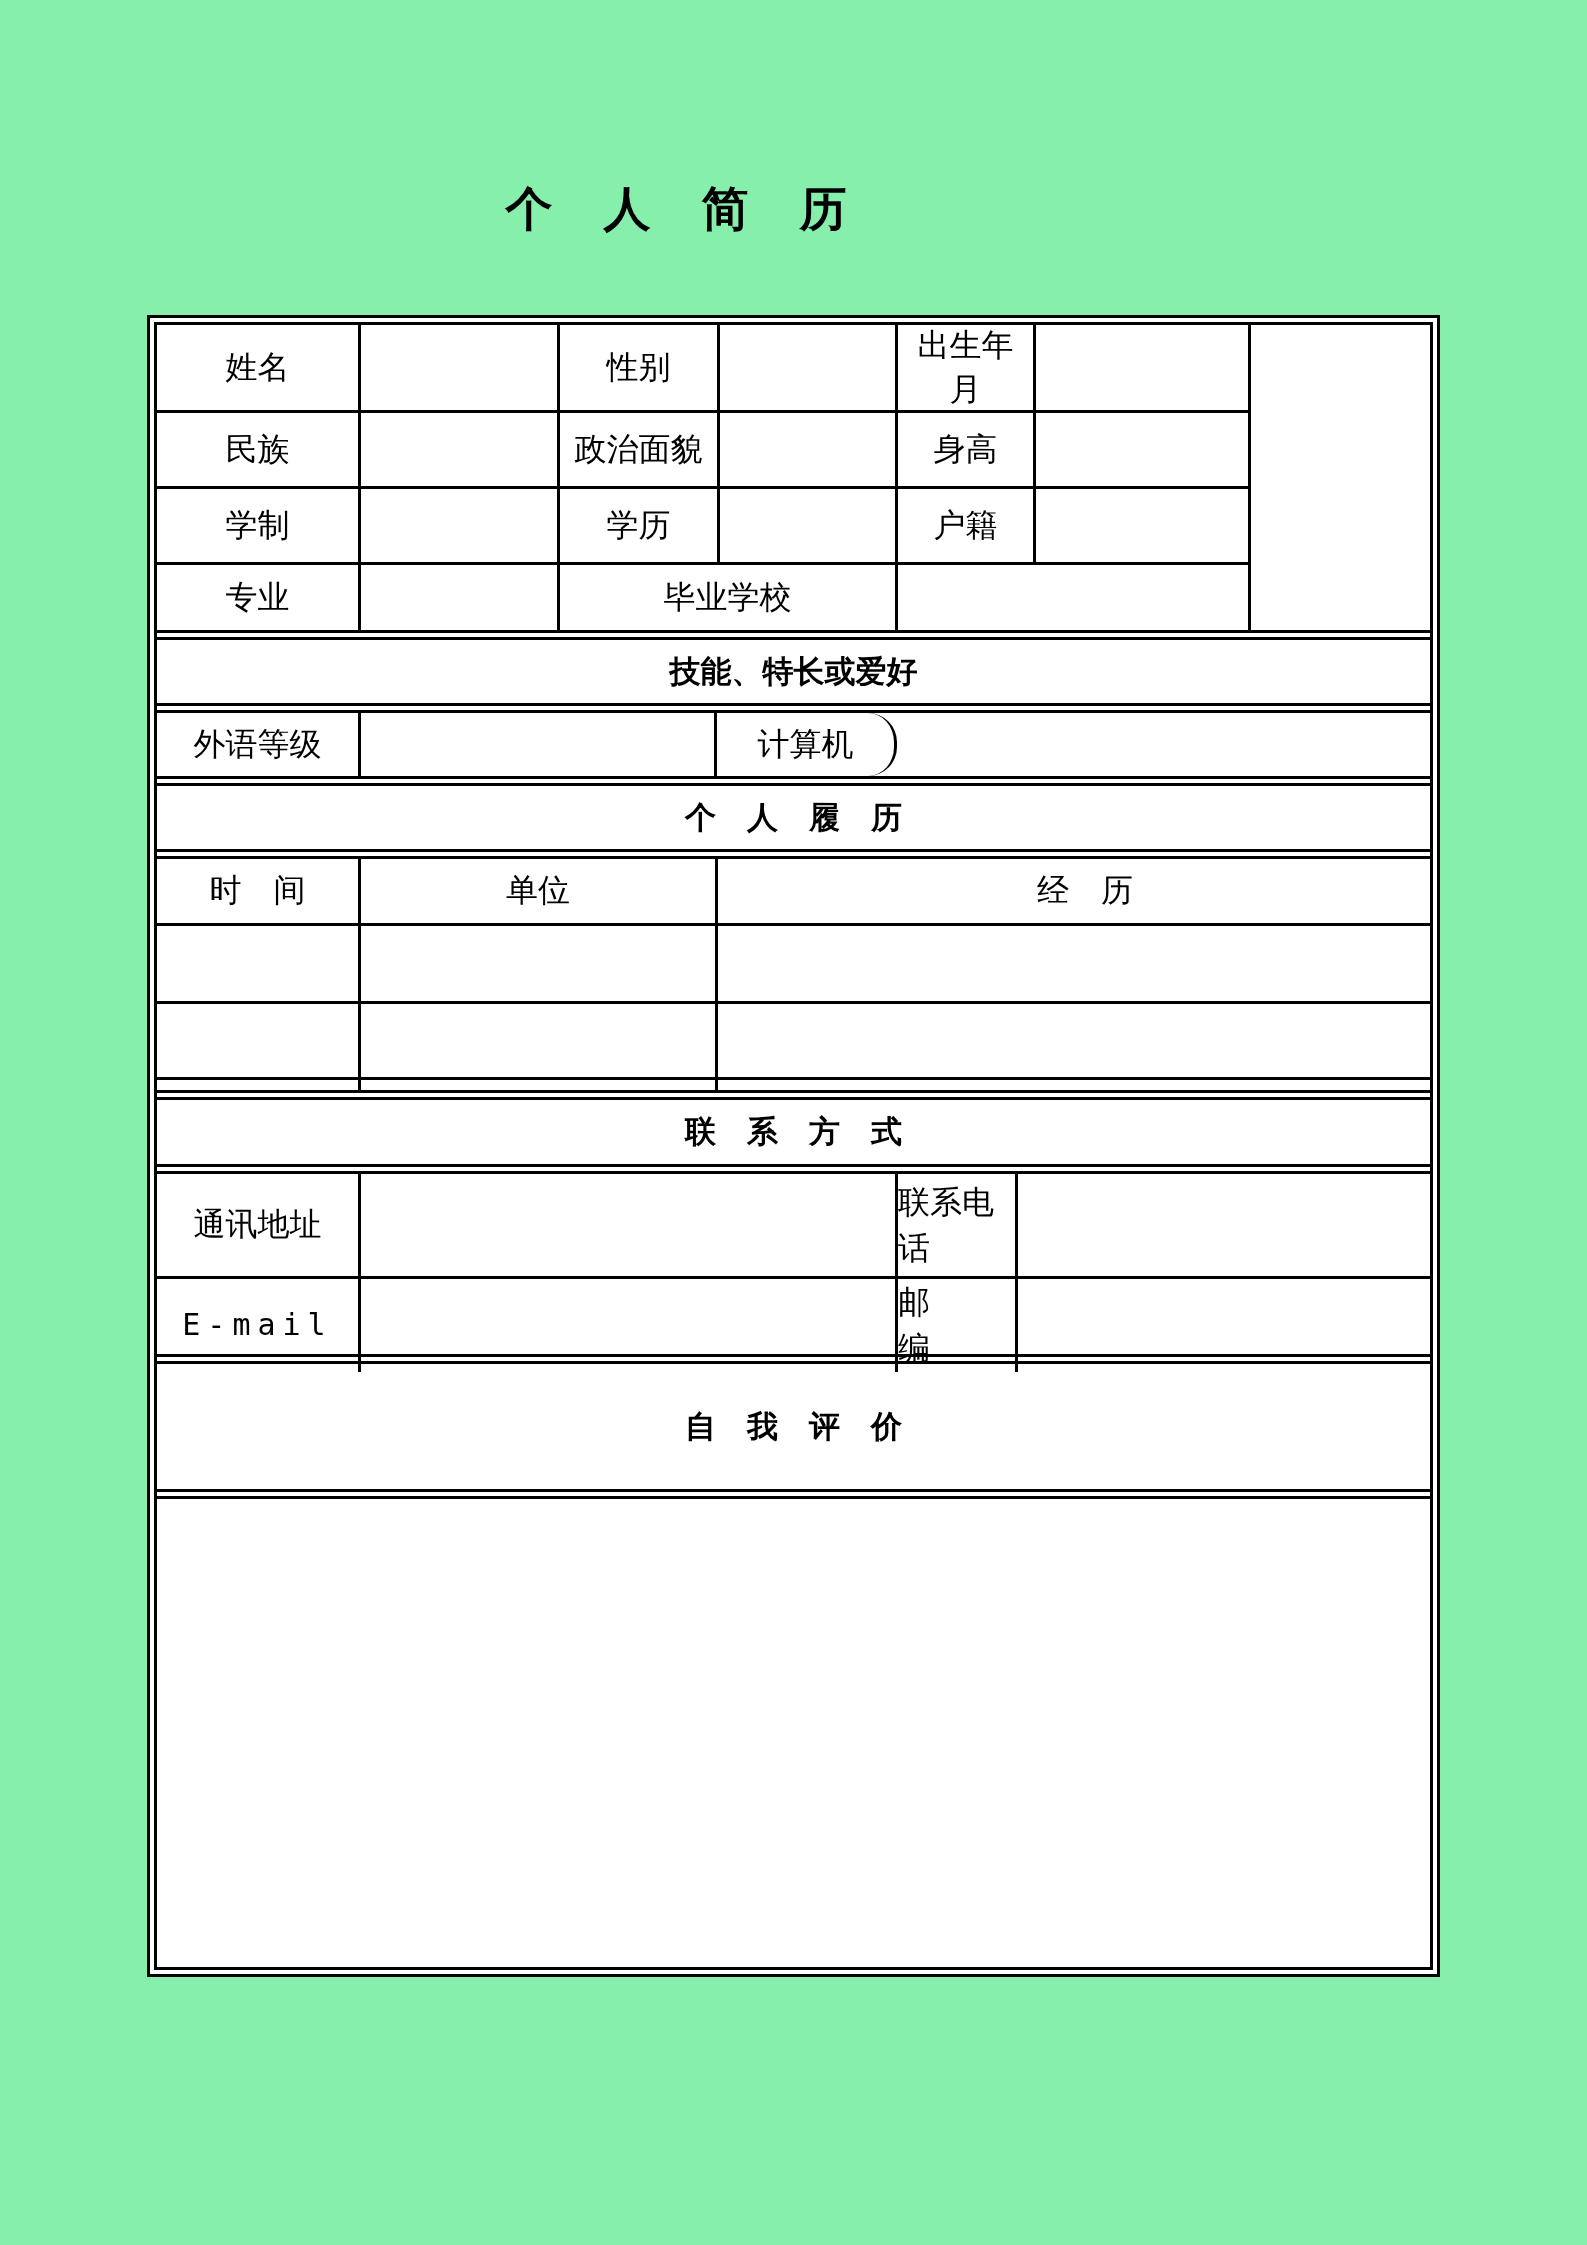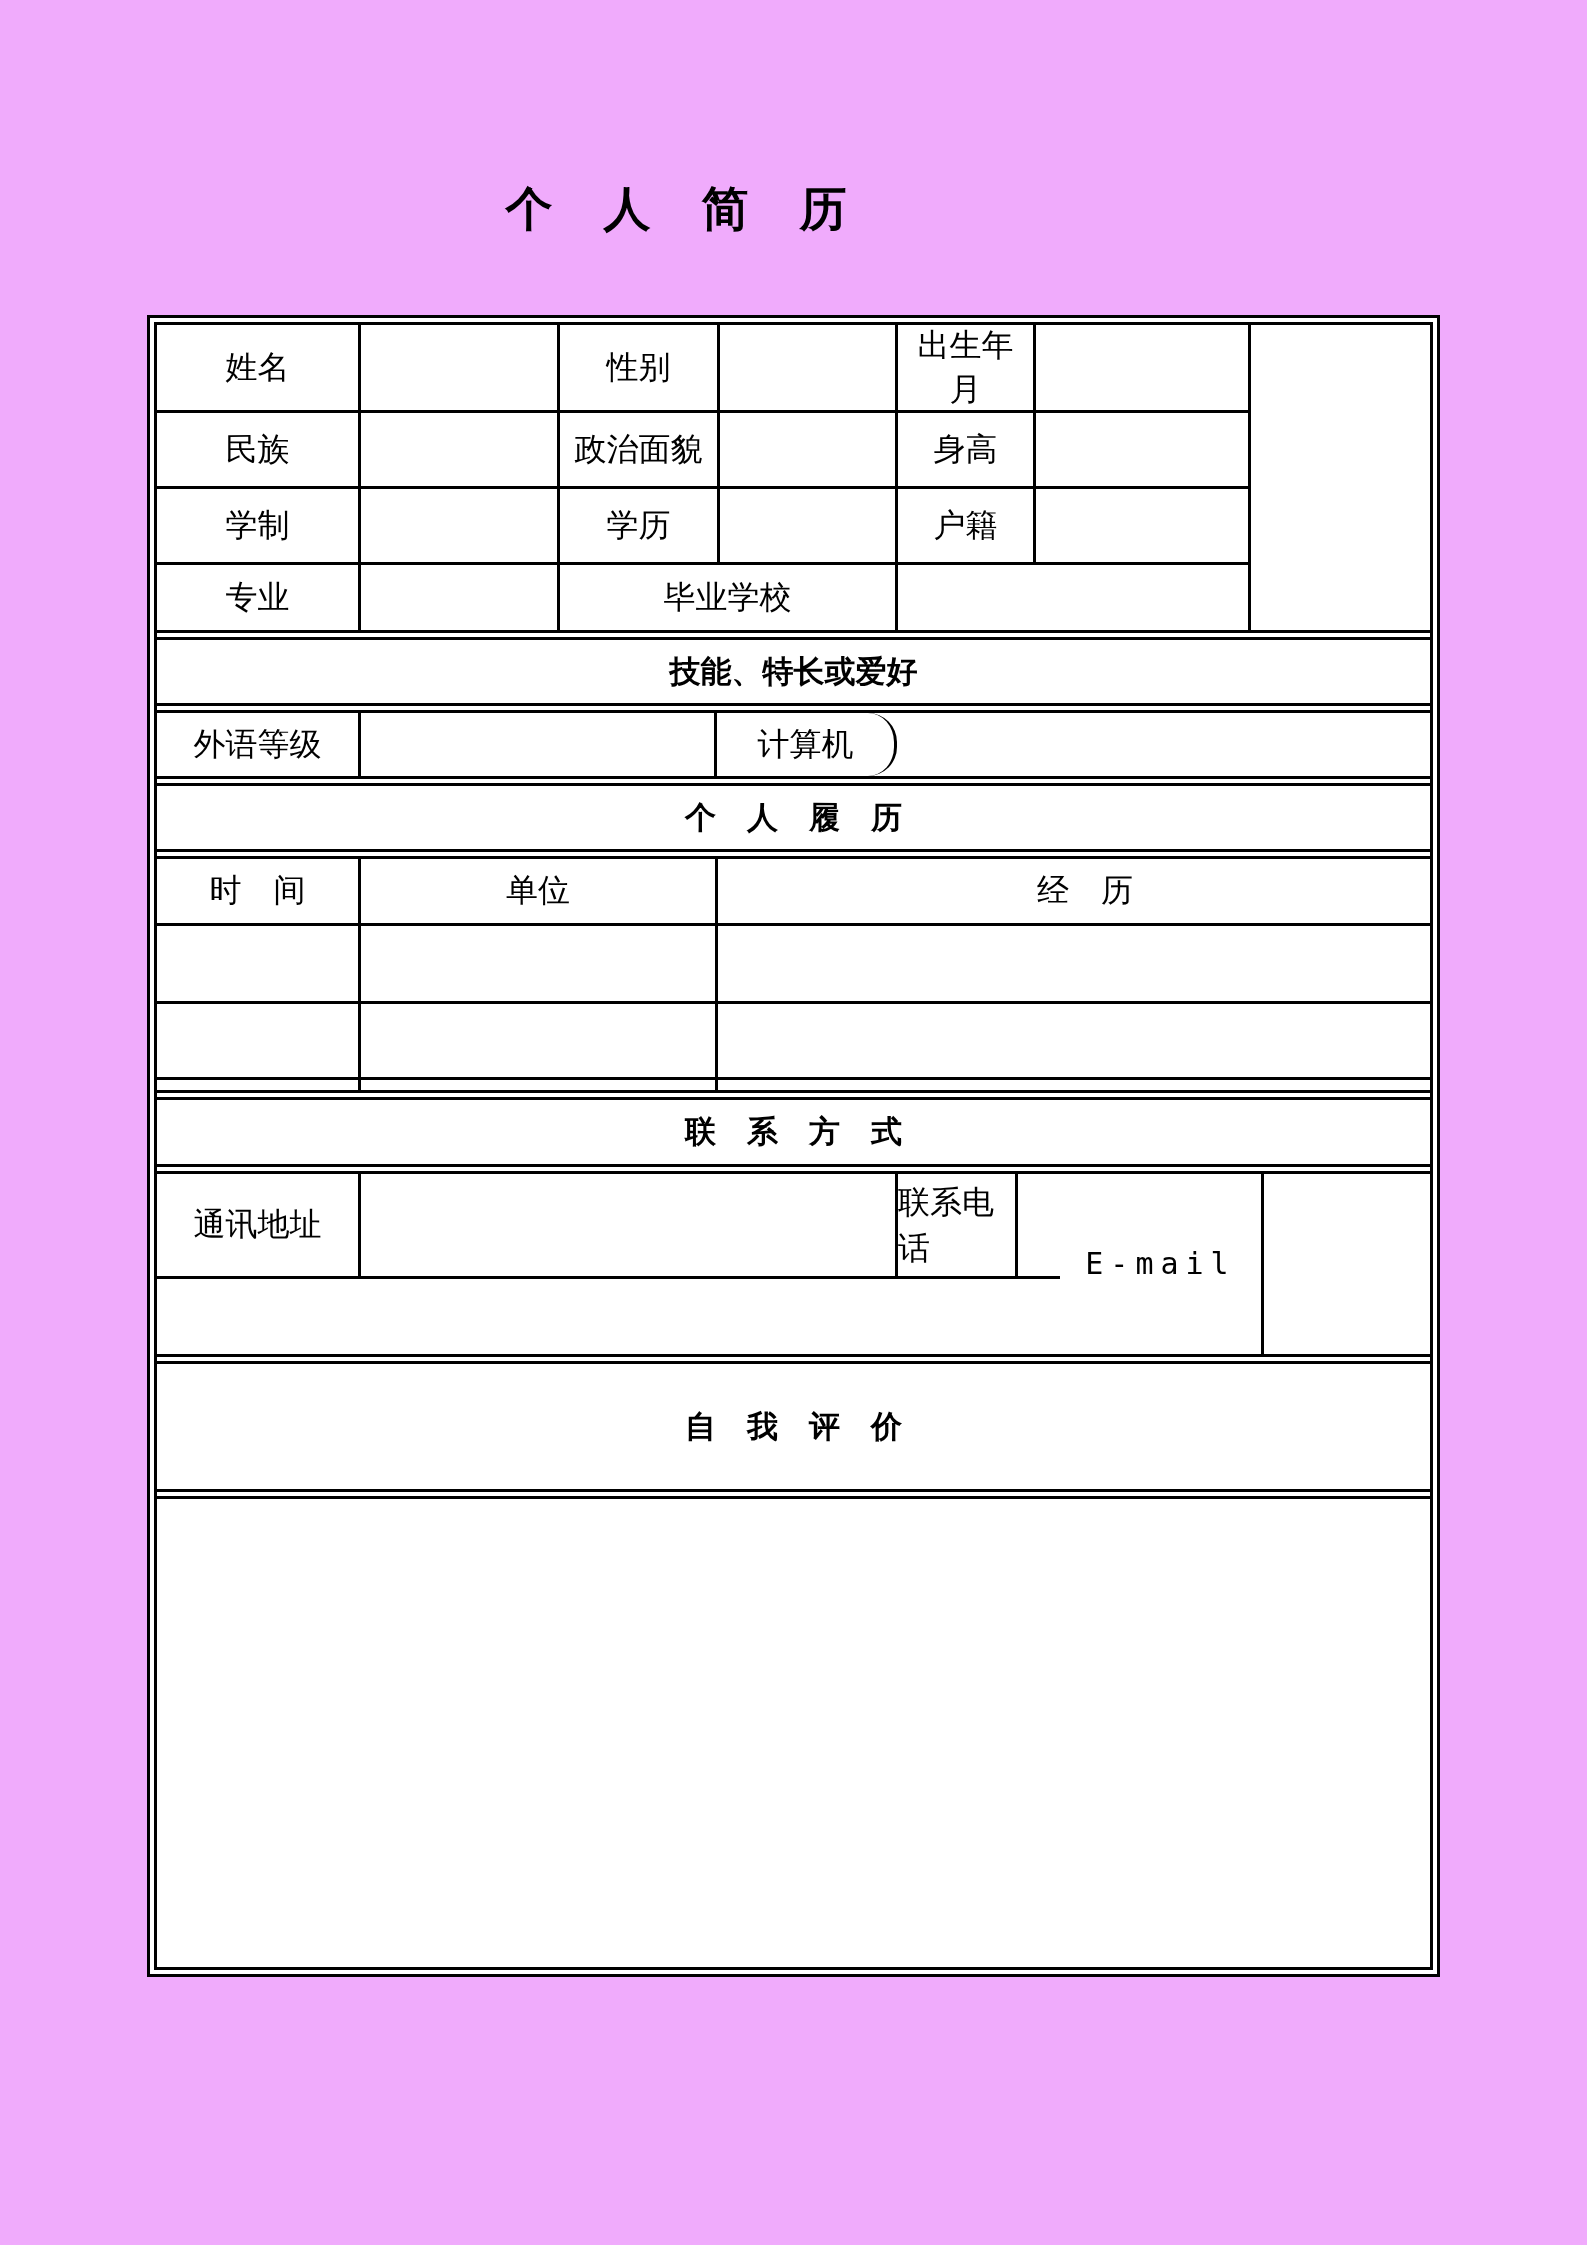--- a/index.html
+++ b/index.html
@@ -2,21 +2,21 @@
 <html><head>
 <meta charset="utf-8">
 <style>
   * { box-sizing: border-box; margin: 0; padding: 0; }
   html, body { background: #ffffff; }
   body {
     width: 1587px; height: 2245px;
     font-family: "Liberation Serif", "DejaVu Serif", serif;
     color: #000000;
   }
-  .page { position: relative; width: 1587px; height: 2245px; background: #f0abfc; overflow: hidden; }
+  .page { position: relative; width: 1587px; height: 2245px; background: #86efac; overflow: hidden; }
 
   .title {
     position: absolute; top: 178px; left: 0; width: 1354px;
     text-align: center; font-size: 47px; font-weight: bold;
     letter-spacing: 2px; white-space: pre;
   }
 
   .sheet {
     position: absolute; left: 147px; top: 315px;
     width: 1293px; height: 1662px;
@@ -56,21 +56,21 @@
   .sec-skills { height: 73px; }
   .w-lang-v { flex: 0 0 356px; } .w-comp { flex: 0 0 180px; border-radius: 29px; }
 
   .sec-exphdr { height: 73px; }
   .sec-exp { height: 241px; flex-direction: column; }
   .exp-h { height: 67px; }
   .exp-r1 { height: 78px; } .exp-r2 { height: 76px; }
   .w-time { flex: 0 0 204px; } .w-org { flex: 0 0 357px; }
 
   .sec-contacthdr { height: 74px; }
-  .sec-contact { height: 190px; }
+  .sec-contact { height: 190px; flex-direction: column; }
   .ct-r1 { height: 105px; }
   .w-addr-v { flex: 0 0 537px; } .w-phone { flex: 0 0 120px; }
 
   .email-label { font-family: "DejaVu Sans Mono", monospace; font-size: 30px; letter-spacing: 7px; }
 
   .sec-evalhdr { height: 135px; }
   .sec-evalbody { }
 </style>
 </head>
 <body>

